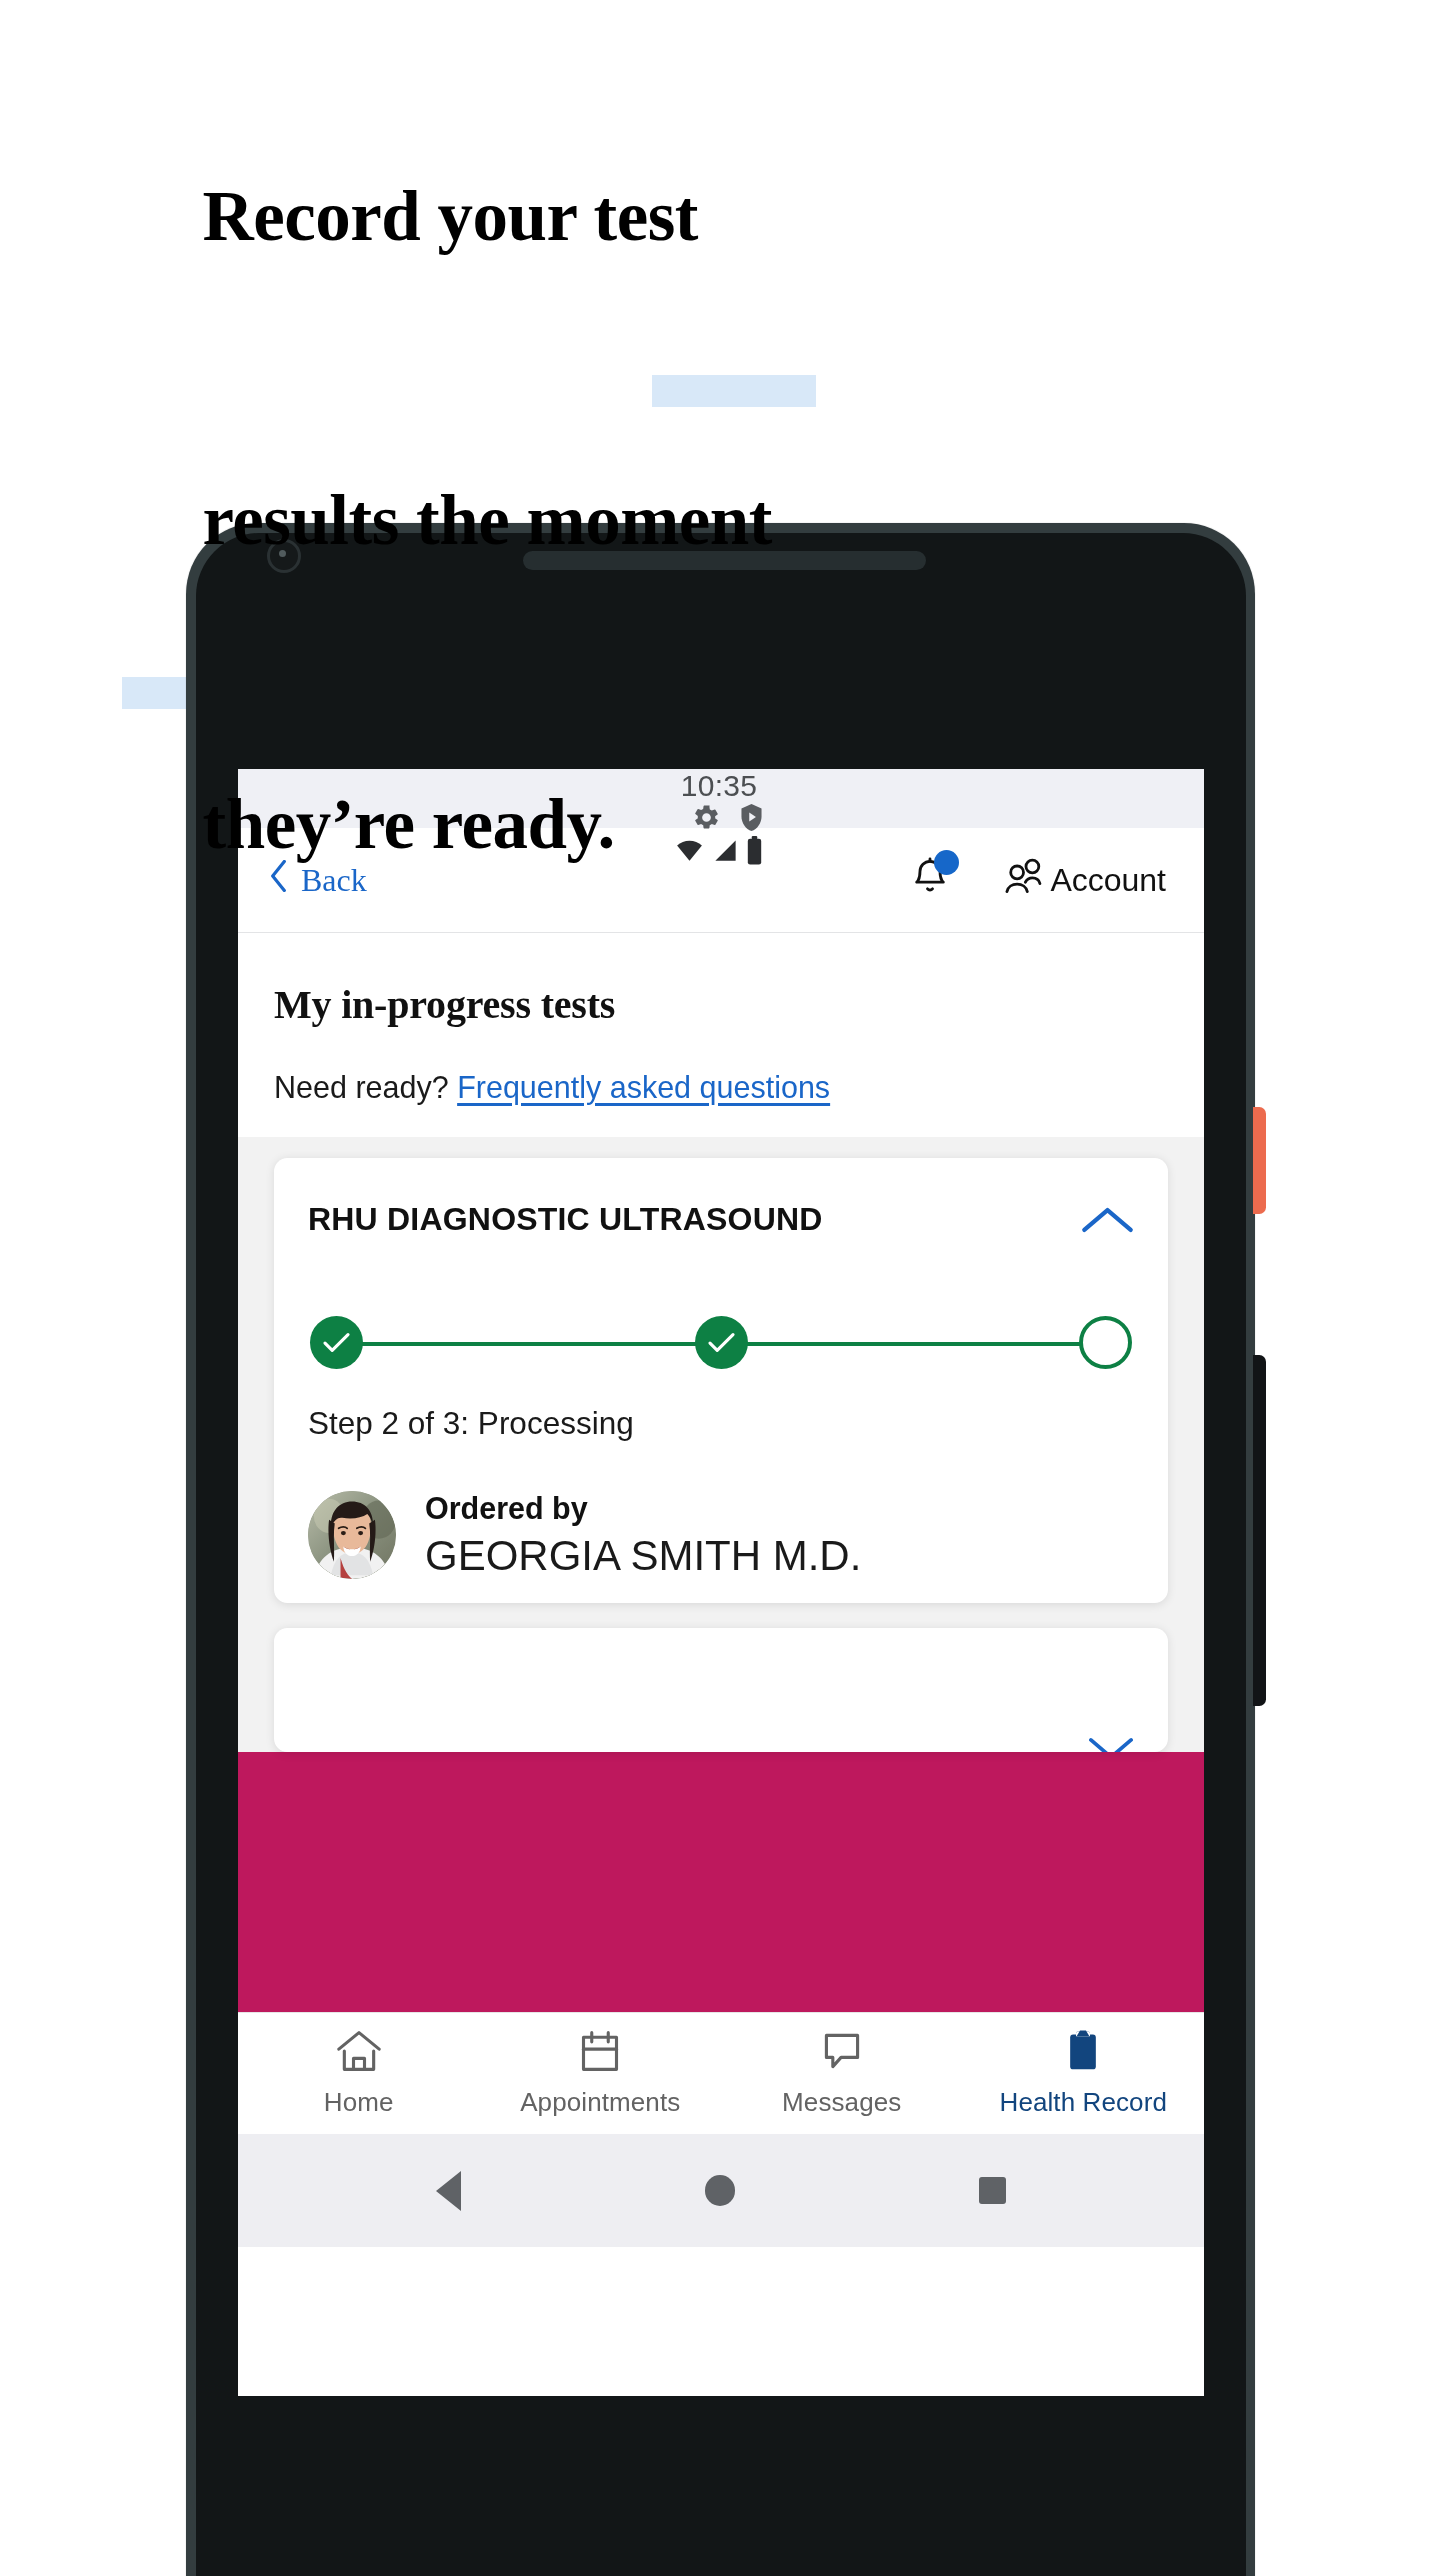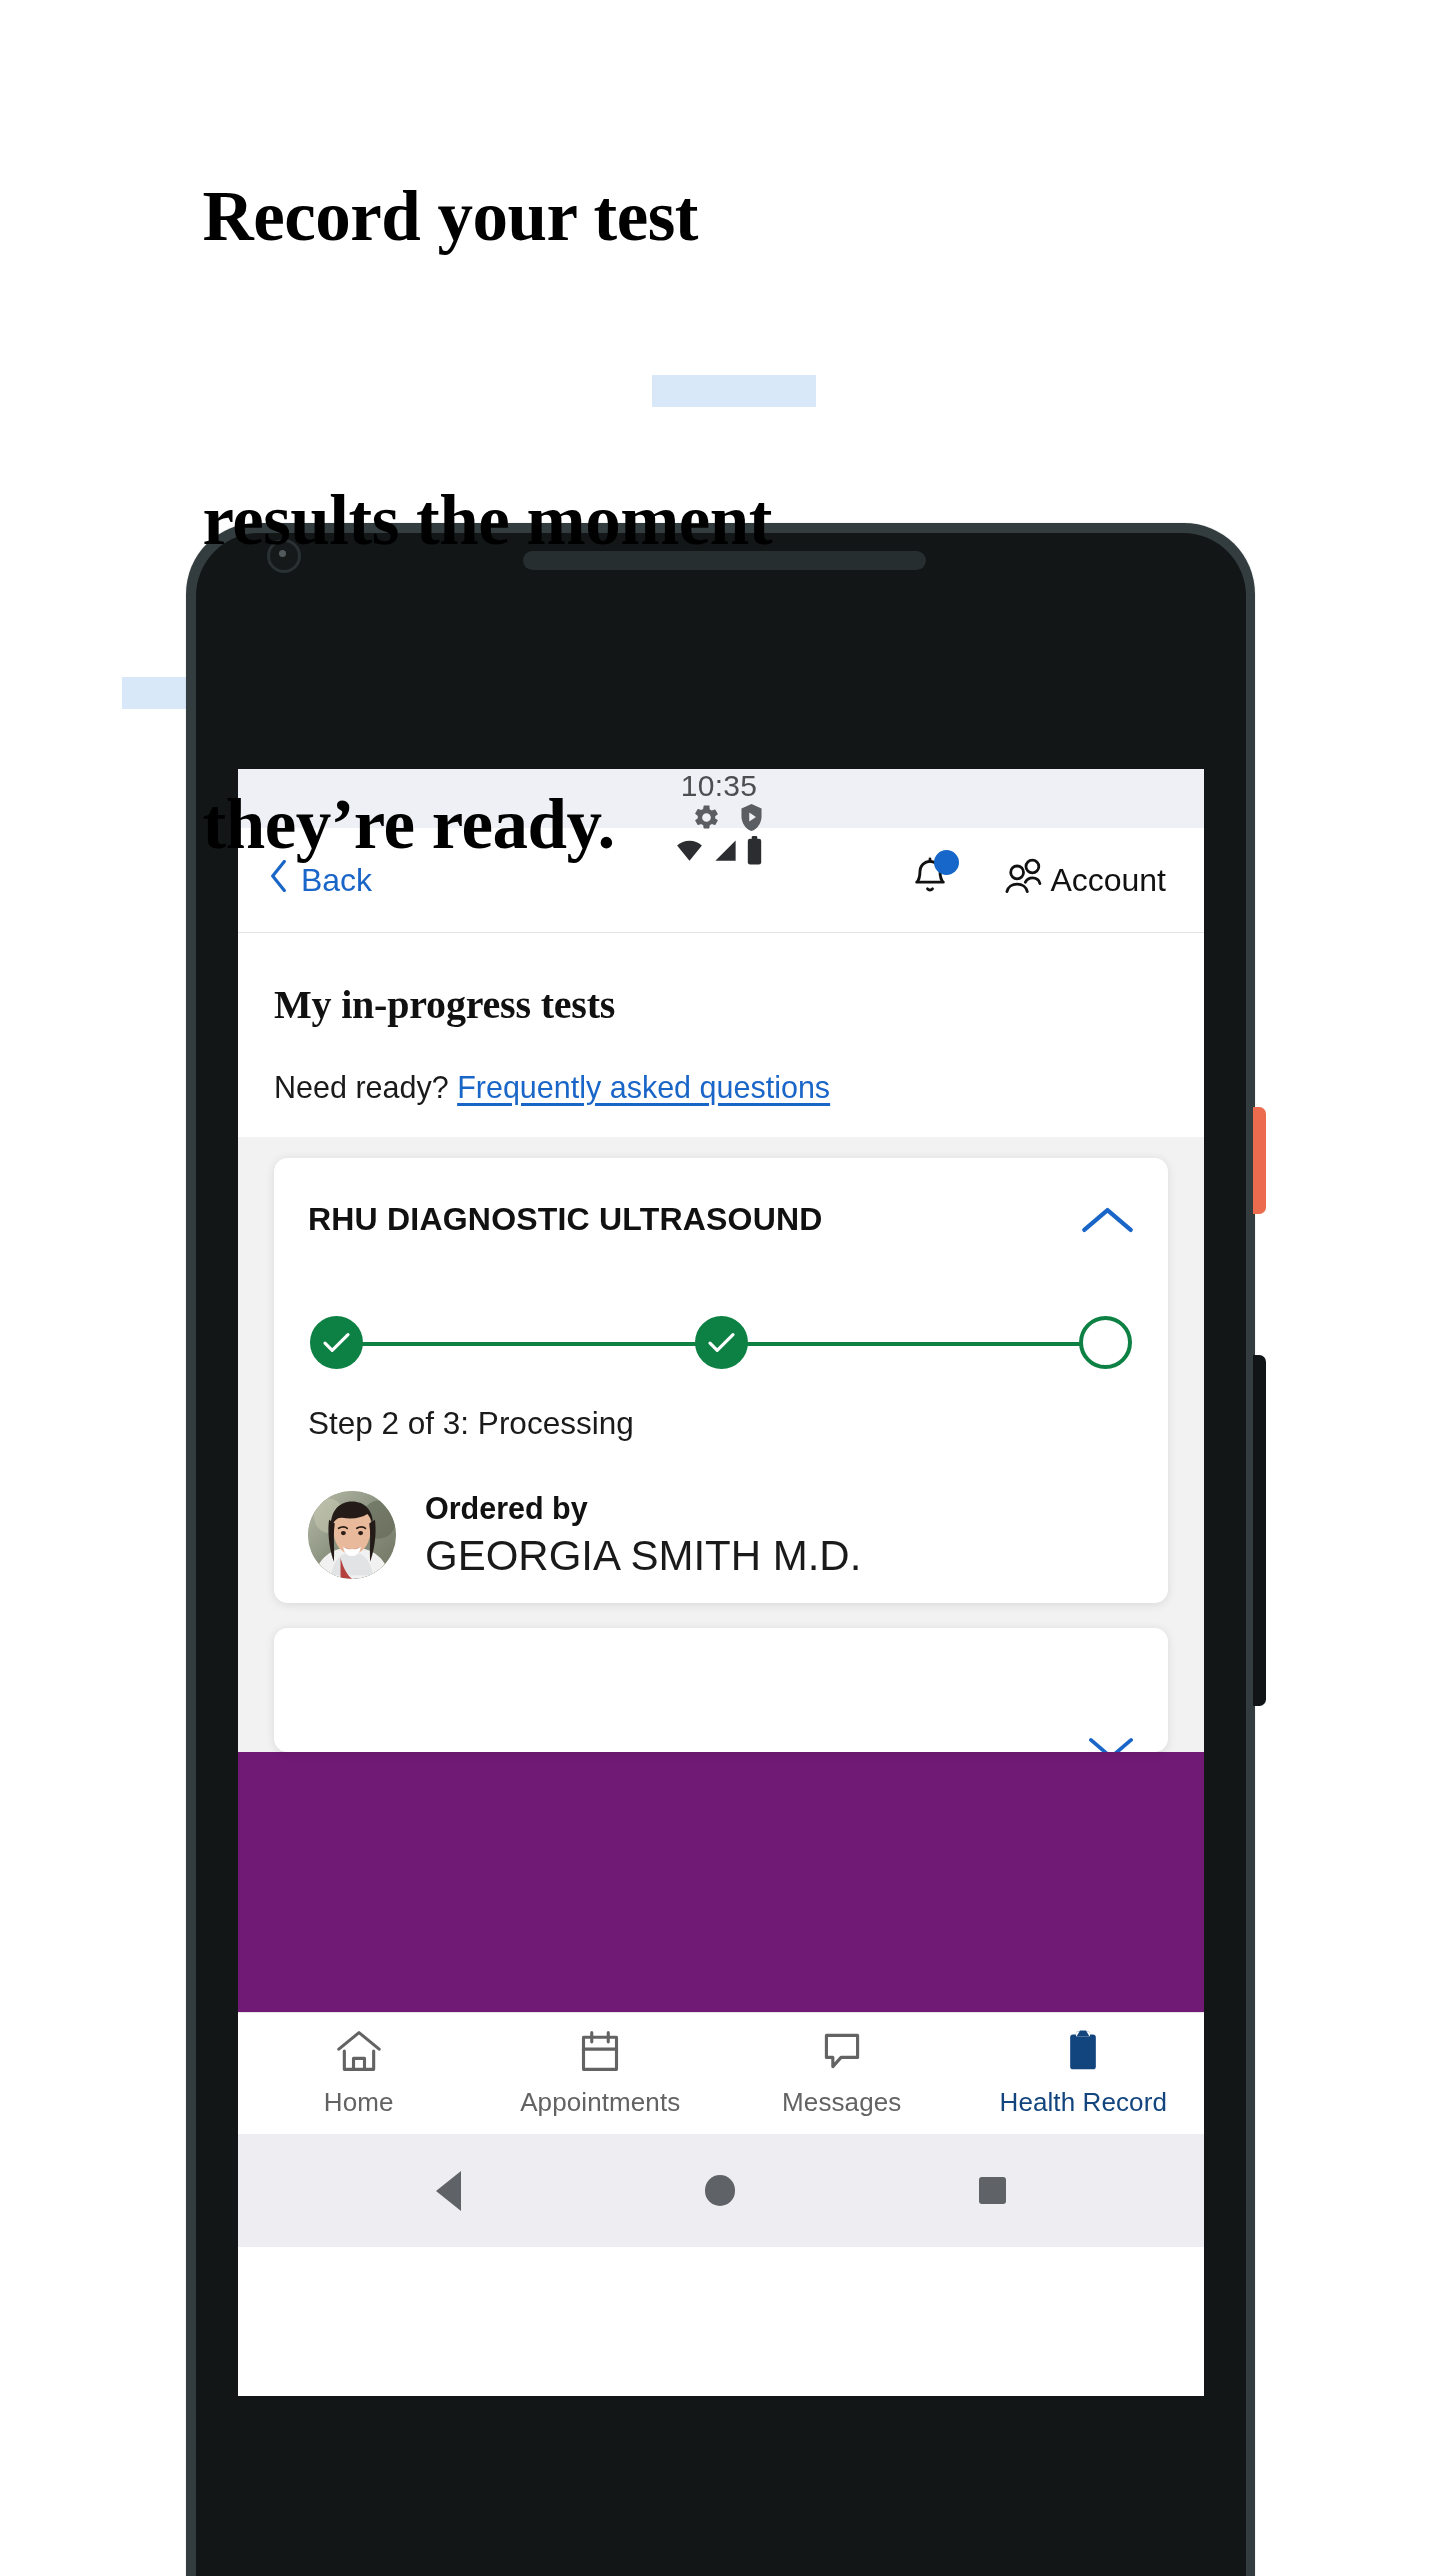--- a/index.html
+++ b/index.html
@@ -154,20 +154,21 @@
     align-items: center;
     padding: 0 38px 0 30.5px;
     border-bottom: 1.9px solid #e3e4e6;
   }
   .back-btn {
     display: flex;
     align-items: center;
     gap: 13.4px;
     color: #1a66c8;
     font-size: 32px;
+    font-family: Liberation Serif, serif;
   }
   .back-chevron { display: block; }
   .nav-spacer { flex: 1; }
   .bell-wrap { position: relative; margin-right: 52px; }
   .bell-badge {
     position: absolute;
     right: -8.6px;
     top: -5.7px;
     width: 25px;
     height: 25px;
@@ -177,21 +178,21 @@
   .account-btn {
     display: flex;
     align-items: center;
     gap: 2px;
     color: #111111;
     font-size: 32px;
   }
 
   
   .content {
-    background: #701a75;
+    background: #be185d;
     height: 1314px;
     position: relative;
   }
   .content-top { background: #ffffff; padding: 48px 36px 32px 36px; }
   .section-title {
     font-family: "Liberation Serif", serif;
     font-weight: bold;
     font-size: 40px;
     color: #111111;
     letter-spacing: -0.2px;

